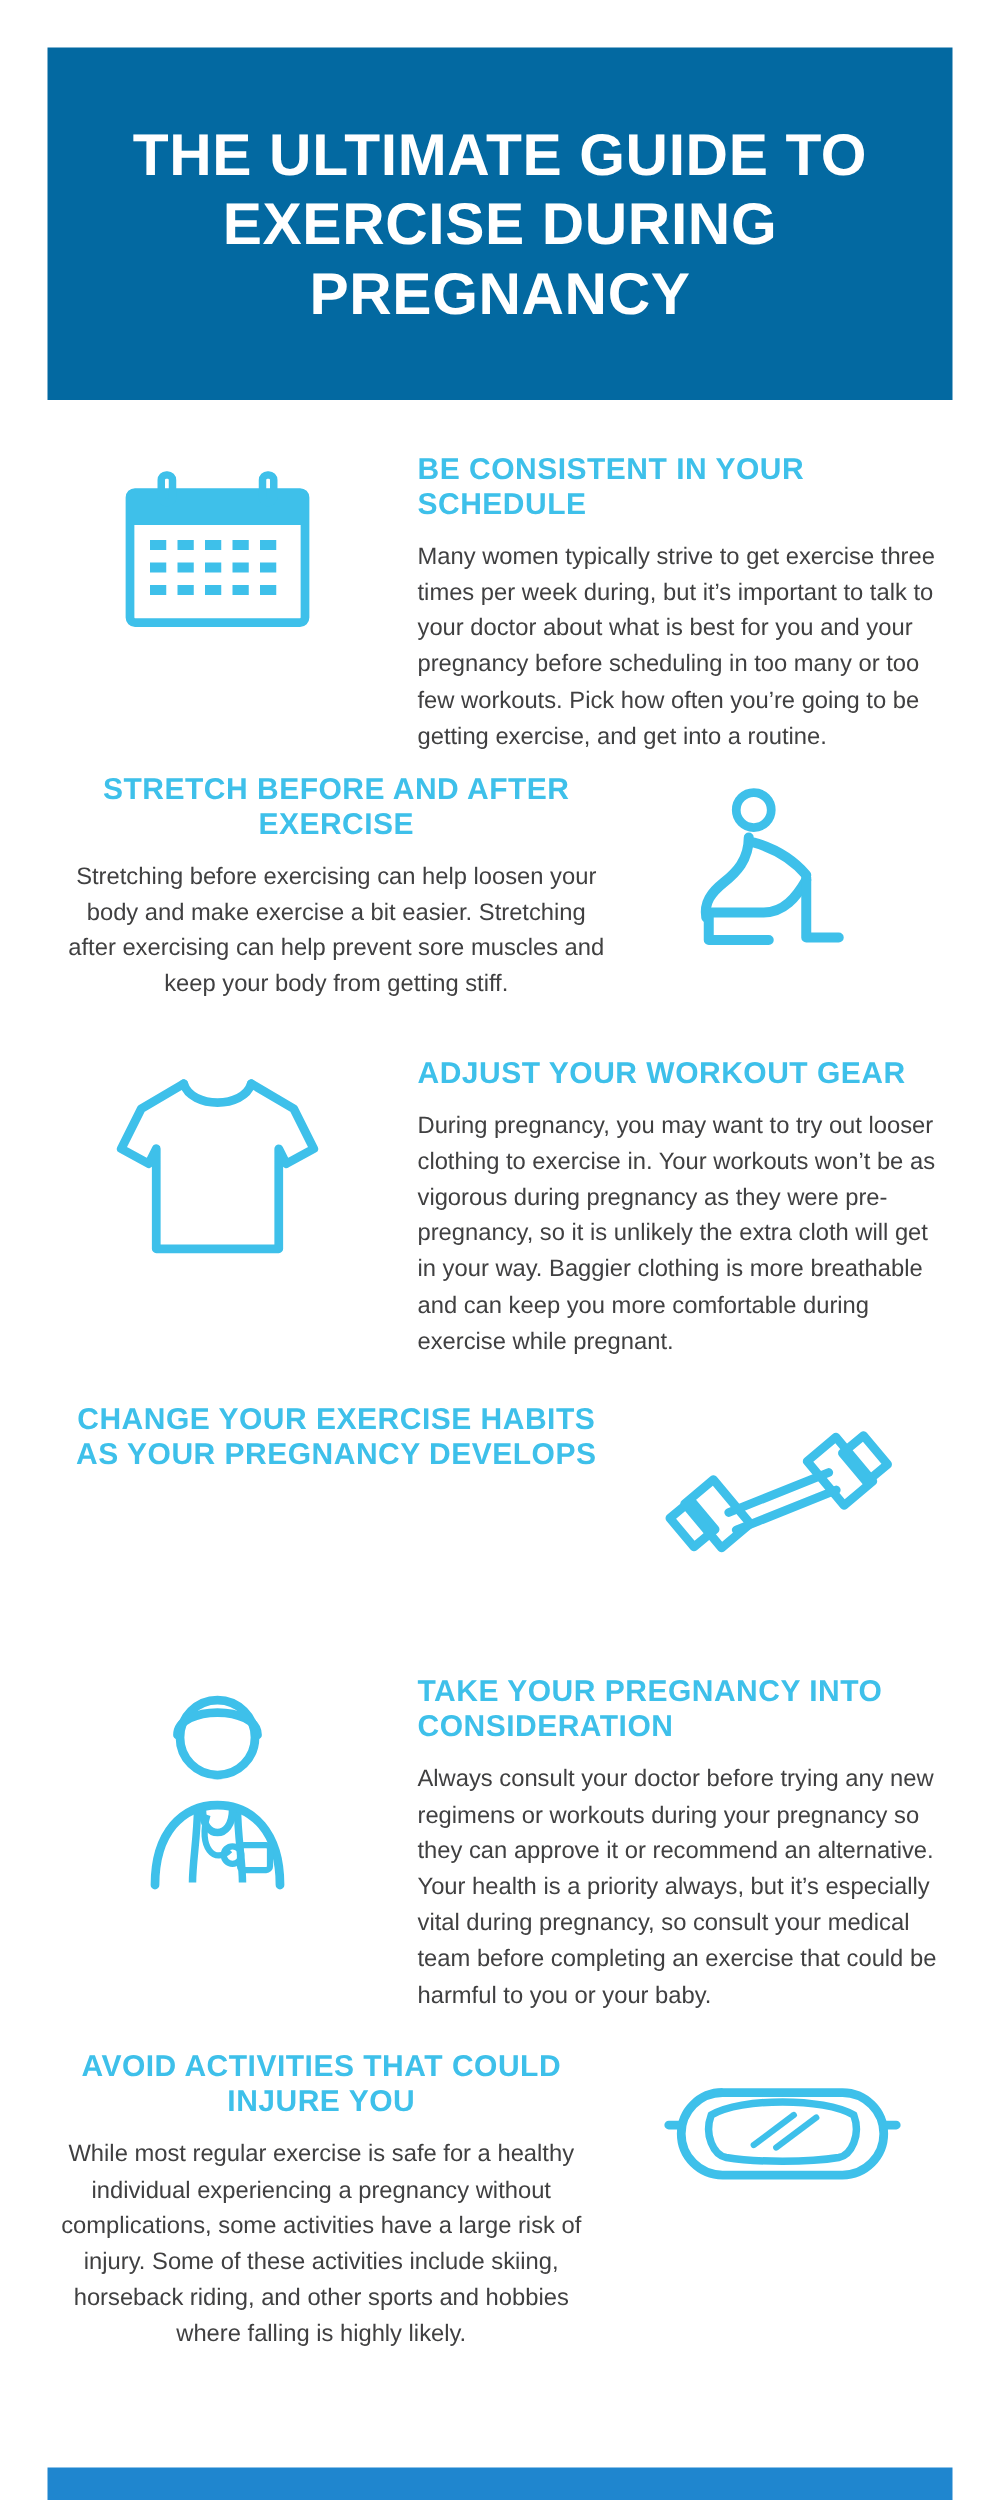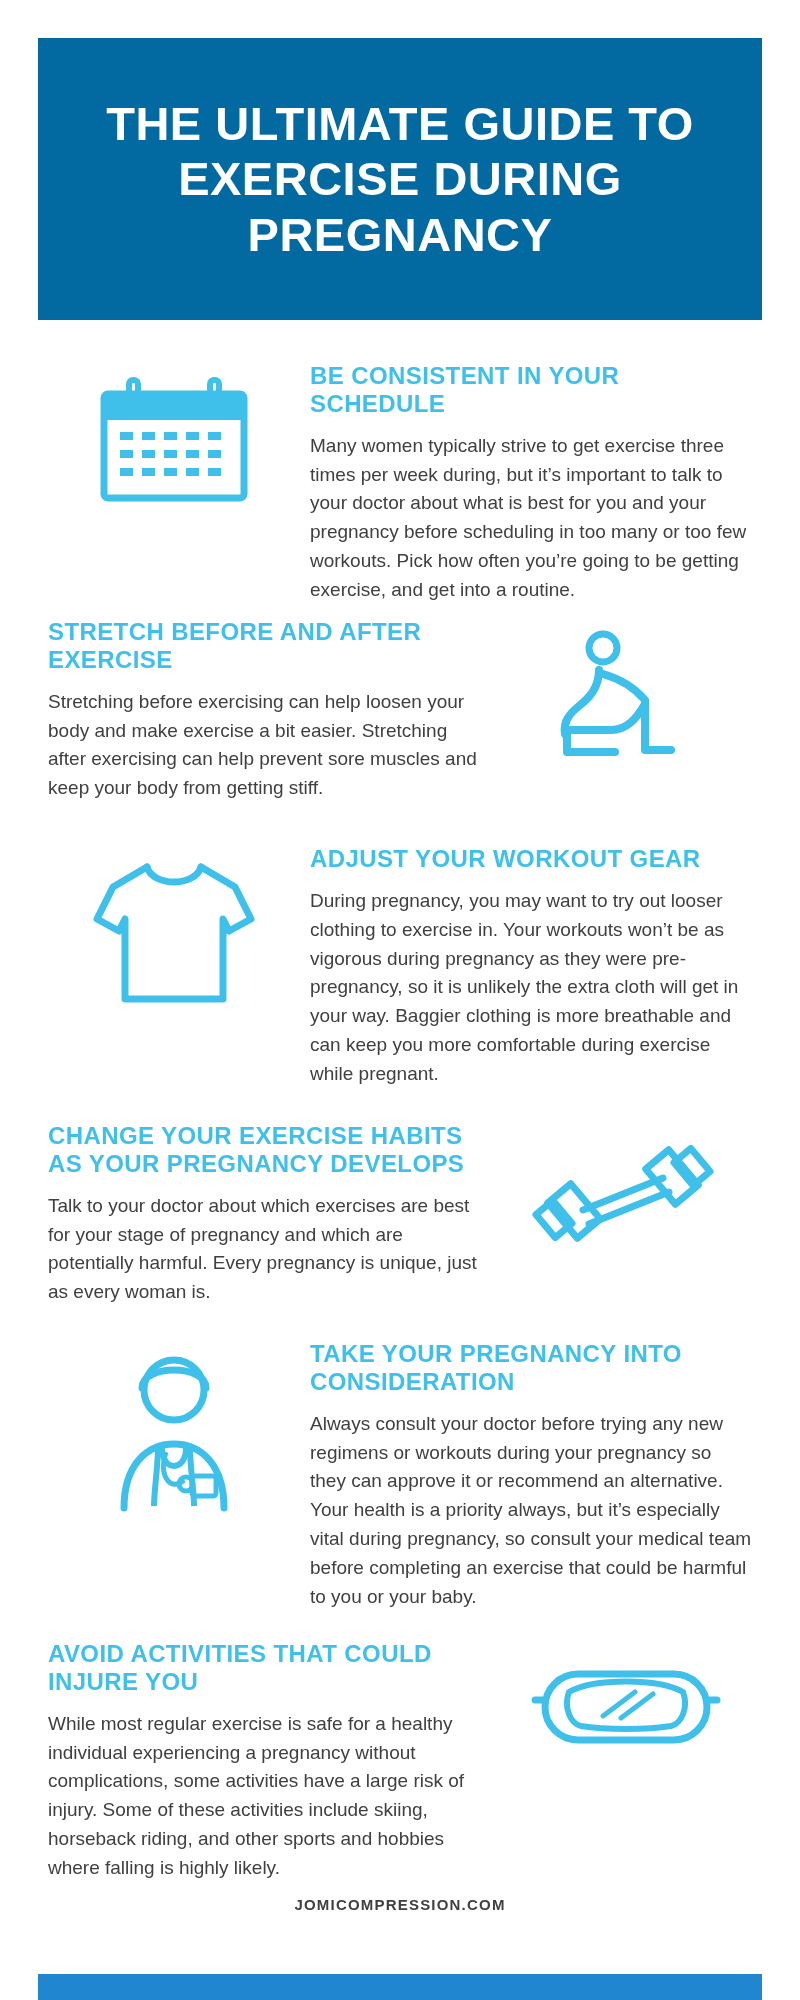--- a/index.html
+++ b/index.html
@@ -55,38 +55,38 @@
   }
 
   
   .section {
     position: absolute;
     left: 38px;
     right: 38px;
     display: flex;
     align-items: flex-start;
   }
-  .section.icon-left { flex-direction: row; }
+  .section.icon-left { flex-direction: row; gap: 24px; }
   .section.icon-right { flex-direction: row-reverse; }
 
   .icon-cell {
     width: 272px;
     flex: 0 0 272px;
     display: flex;
     align-items: flex-start;
     justify-content: center;
     padding-top: 8px;
     box-sizing: border-box;
   }
   .text-cell {
     flex: 1 1 auto;
     box-sizing: border-box;
   }
   .section.icon-left .text-cell { text-align: left; padding-right: 10px; }
-  .section.icon-right .text-cell { text-align: left; padding-left: 10px; }
+  .section.icon-right .text-cell { text-align: center; padding-left: 10px; }
 
   .sec-title {
     color: #3ec0ea;
     font-size: 24px;
     line-height: 1.16;
     font-weight: bold;
     letter-spacing: 0.4px;
     text-transform: uppercase;
     margin: 0 0 14px 0;
   }
@@ -202,21 +202,20 @@
           <rect x="28" y="58" width="30" height="46" transform="rotate(-40 43 81)"></rect>
           <rect x="126" y="24" width="30" height="46" transform="rotate(-40 141 47)"></rect>
           <rect x="150" y="22" width="22" height="30" transform="rotate(-40 161 37)"></rect>
           <line x1="52" y1="80" x2="132" y2="48" stroke-linecap="round"></line>
           <line x1="58" y1="94" x2="138" y2="62" stroke-linecap="round"></line>
         </g>
       </svg>
     </div>
     <div class="text-cell">
       <h2 class="sec-title">Change Your Exercise Habits as Your Pregnancy Develops</h2>
-      <p class="sec-body">Talk to your doctor about which exercises are best for your stage of pregnancy and which are potentially harmful. Every pregnancy is unique, just as every woman is.</p>
     </div>
   </div>
 
   <div class="section icon-left" style="top: 1340px;">
     <div class="icon-cell">
       <svg class="svg-icon" width="180" height="175" viewBox="0 0 180 175">
         <circle cx="90" cy="42" r="30" fill="none" stroke="#3ec0ea" stroke-width="7"></circle>
         <path d="M58 40 C58 16 122 16 122 40" fill="none" stroke="#3ec0ea" stroke-width="7" stroke-linecap="round"></path>
         <path d="M40 160 C40 118 62 96 90 96 C118 96 140 118 140 160" fill="none" stroke="#3ec0ea" stroke-width="7" stroke-linecap="round"></path>
         <path d="M74 98 C74 120 70 142 70 158" fill="none" stroke="#3ec0ea" stroke-width="6"></path>
@@ -245,16 +244,15 @@
         <path d="M14 52 L4 52" fill="none" stroke="#3ec0ea" stroke-width="7" stroke-linecap="round"></path>
         <path d="M176 52 L186 52" fill="none" stroke="#3ec0ea" stroke-width="7" stroke-linecap="round"></path>
       </svg>
     </div>
     <div class="text-cell">
       <h2 class="sec-title">Avoid Activities That Could Injure You</h2>
       <p class="sec-body">While most regular exercise is safe for a healthy individual experiencing a pregnancy without complications, some activities have a large risk of injury. Some of these activities include skiing, horseback riding, and other sports and hobbies where falling is highly likely.</p>
     </div>
   </div>
 
-  <div class="footer-text">JOMICOMPRESSION.COM</div>
   <div class="footer-bar"></div>
 
 </div>
 
 </body></html>

